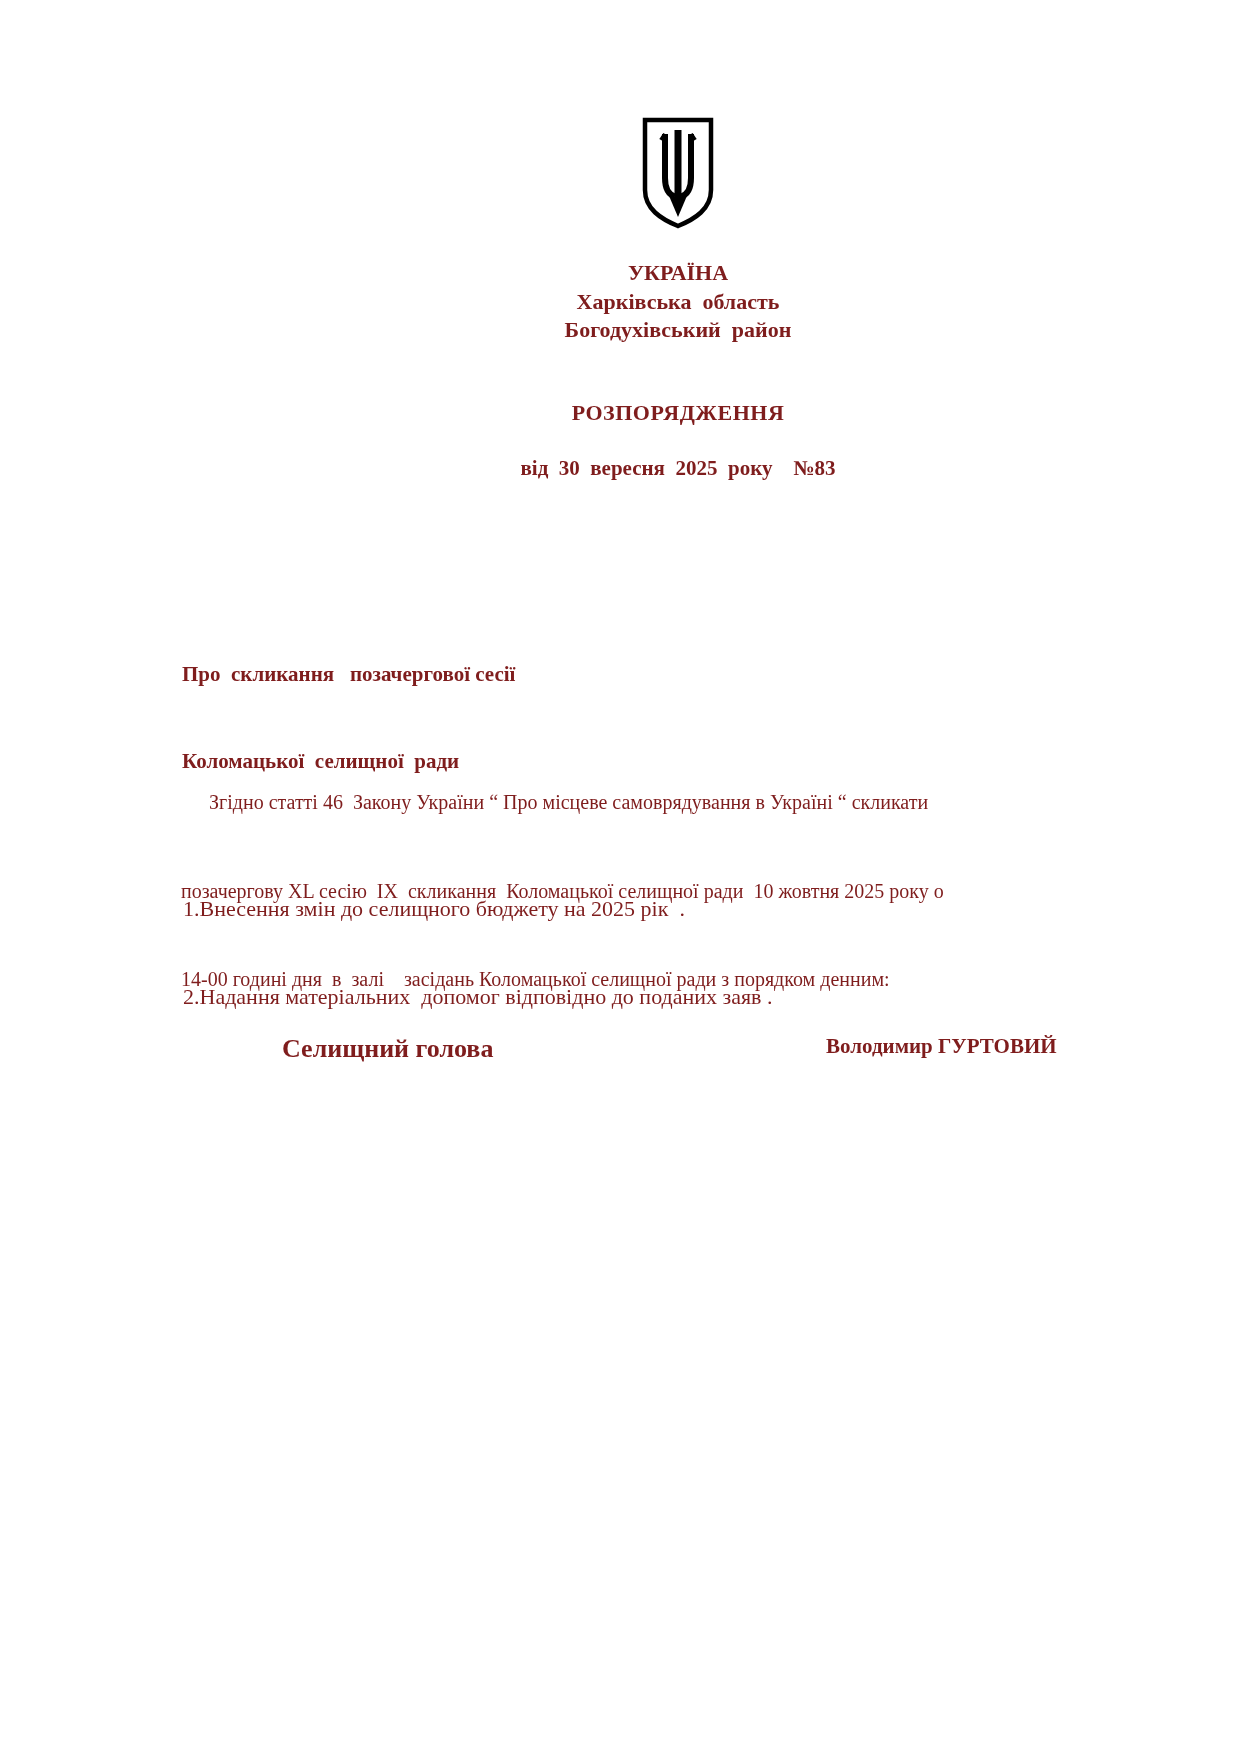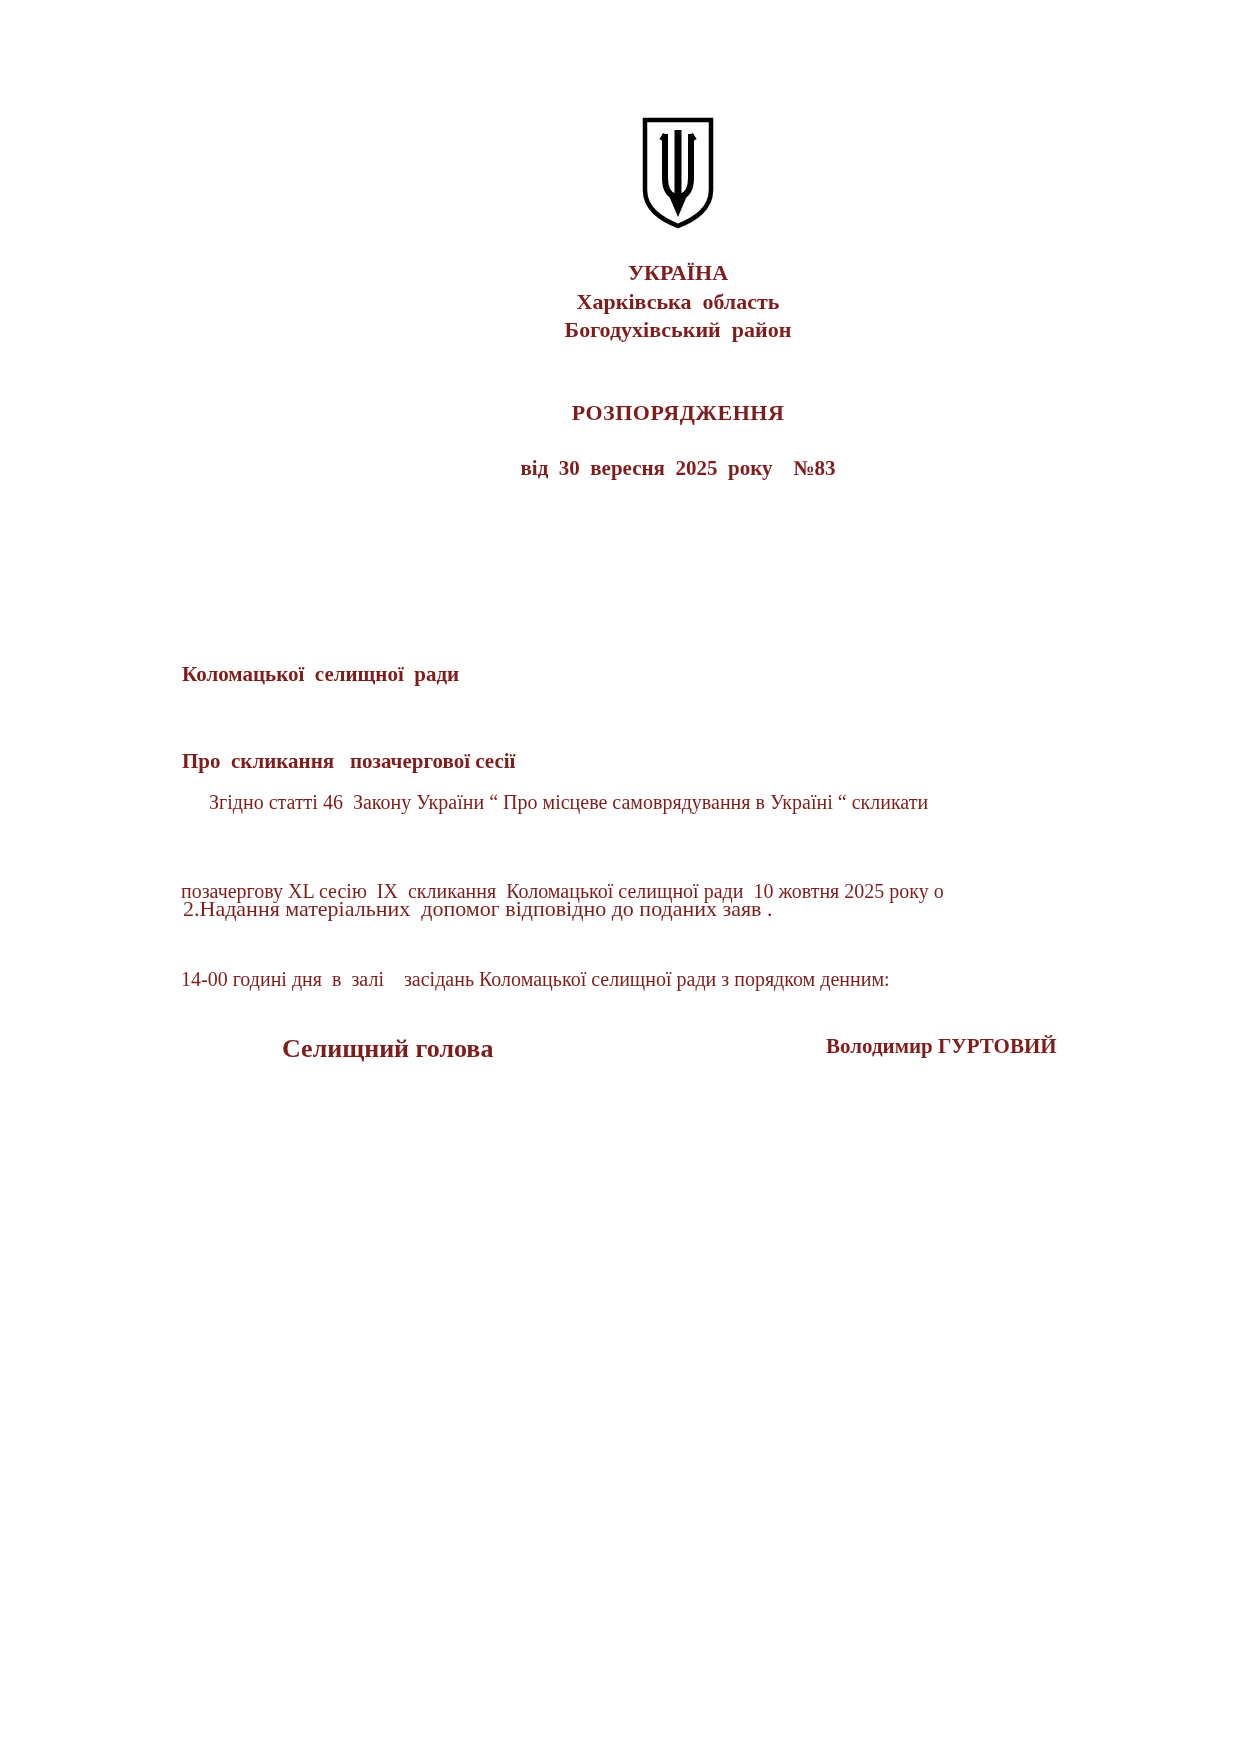--- a/index.html
+++ b/index.html
@@ -98,30 +98,31 @@
 
   <div class="centered h-country">УКРАЇНА</div>
   <div class="centered h-region">Харківська  область</div>
   <div class="centered h-district">Богодухівський  район</div>
 
   <div class="centered h-doctype">РОЗПОРЯДЖЕННЯ</div>
 
   <div class="centered h-dateline">від  30  вересня  2025  року    №83</div>
 
   <div class="subject">
+    <div>Про  скликання   позачергової сесії</div>
     <div>Коломацької  селищної  ради</div>
-    <div>Про  скликання   позачергової сесії</div>
   </div>
 
   <div class="bodytext">
     <div class="indent">Згідно статті 46  Закону України “ Про місцеве самоврядування в Україні “ скликати</div>
     <div>позачергову XL сесію  ІХ  скликання  Коломацької селищної ради  10 жовтня 2025 року о</div>
     <div>14-00 годині дня  в  залі    засідань Коломацької селищної ради з порядком денним:</div>
   </div>
 
   <div class="agenda">
+    <div>1.Внесення змін до селищного бюджету на 2025 рік  .</div>
     <div>2.Надання матеріальних  допомог відповідно до поданих заяв .</div>
   </div>
 
   <div class="signature-title">Селищний голова</div>
   <div class="signature-name">Володимир ГУРТОВИЙ</div>
 
 </div>
 
 </body></html>

